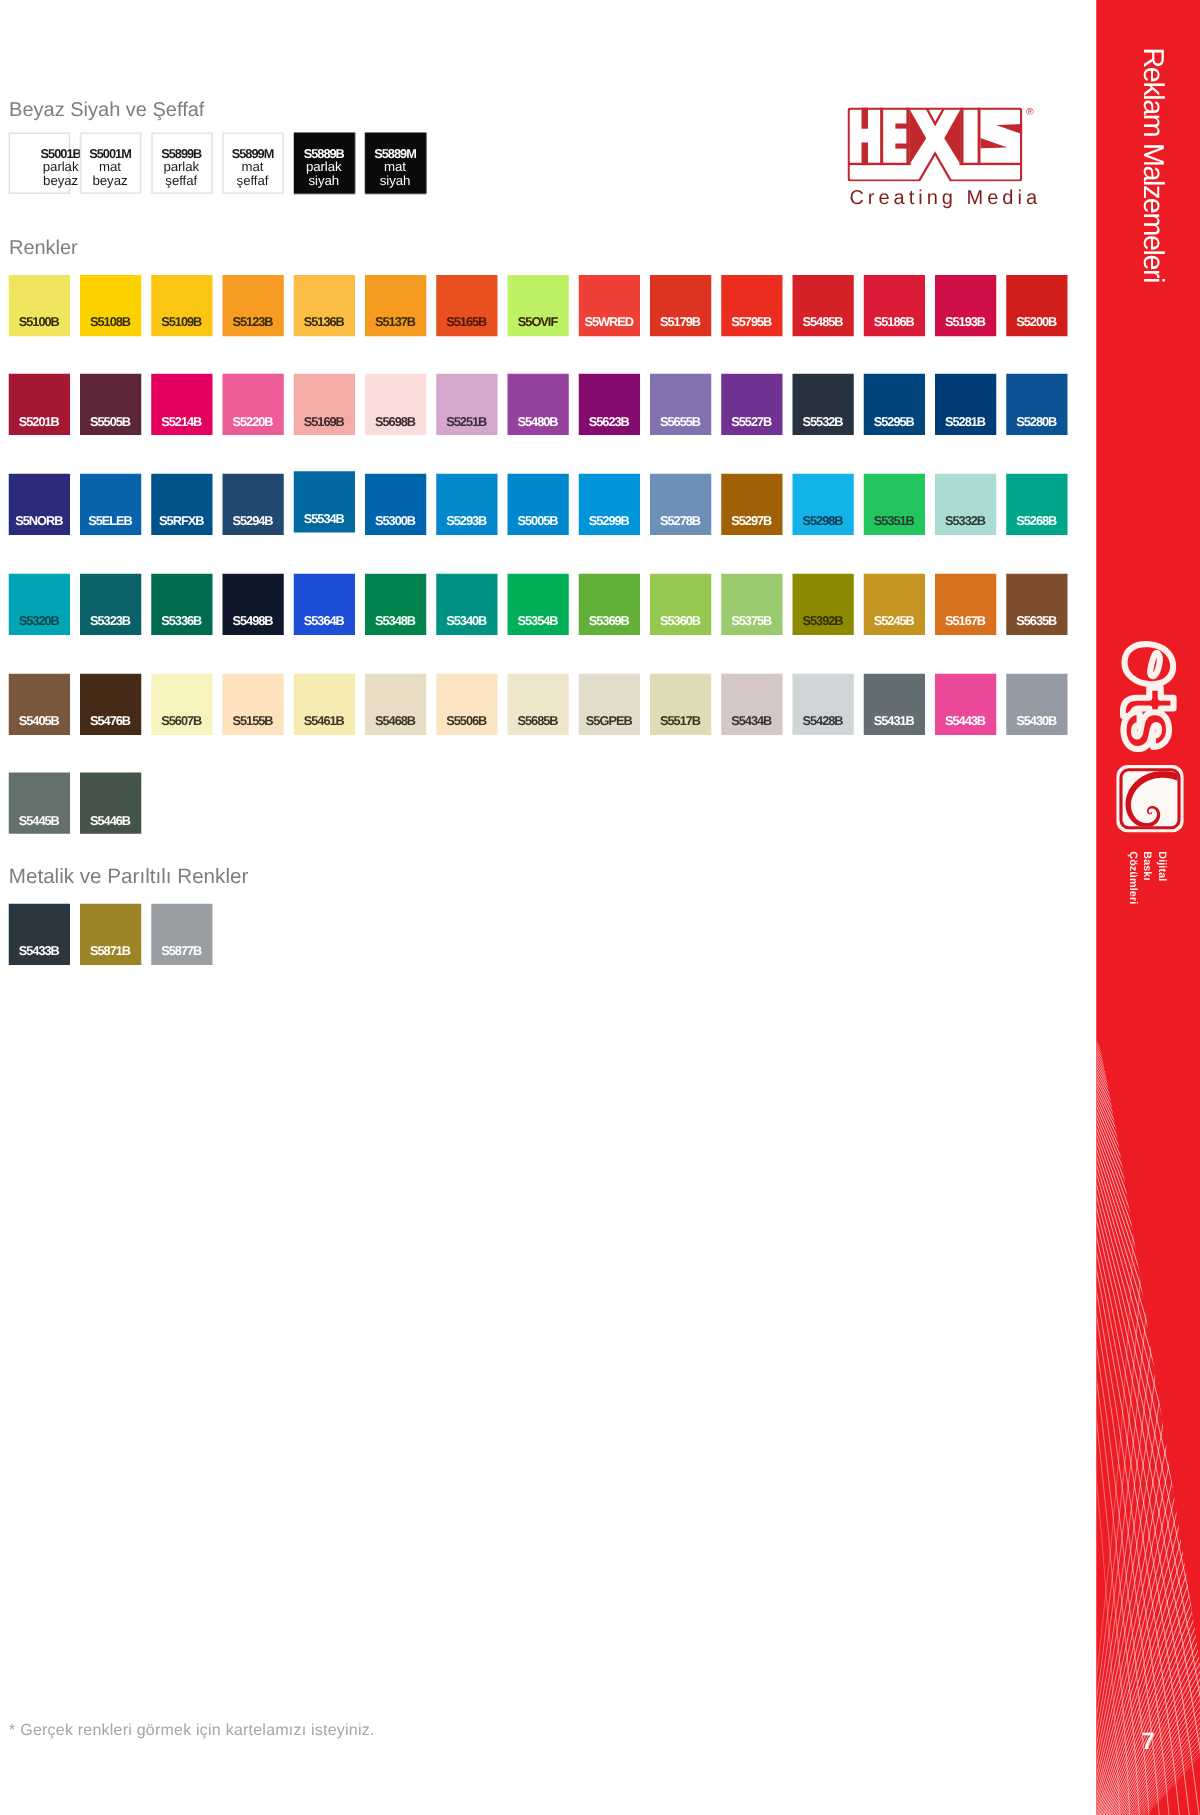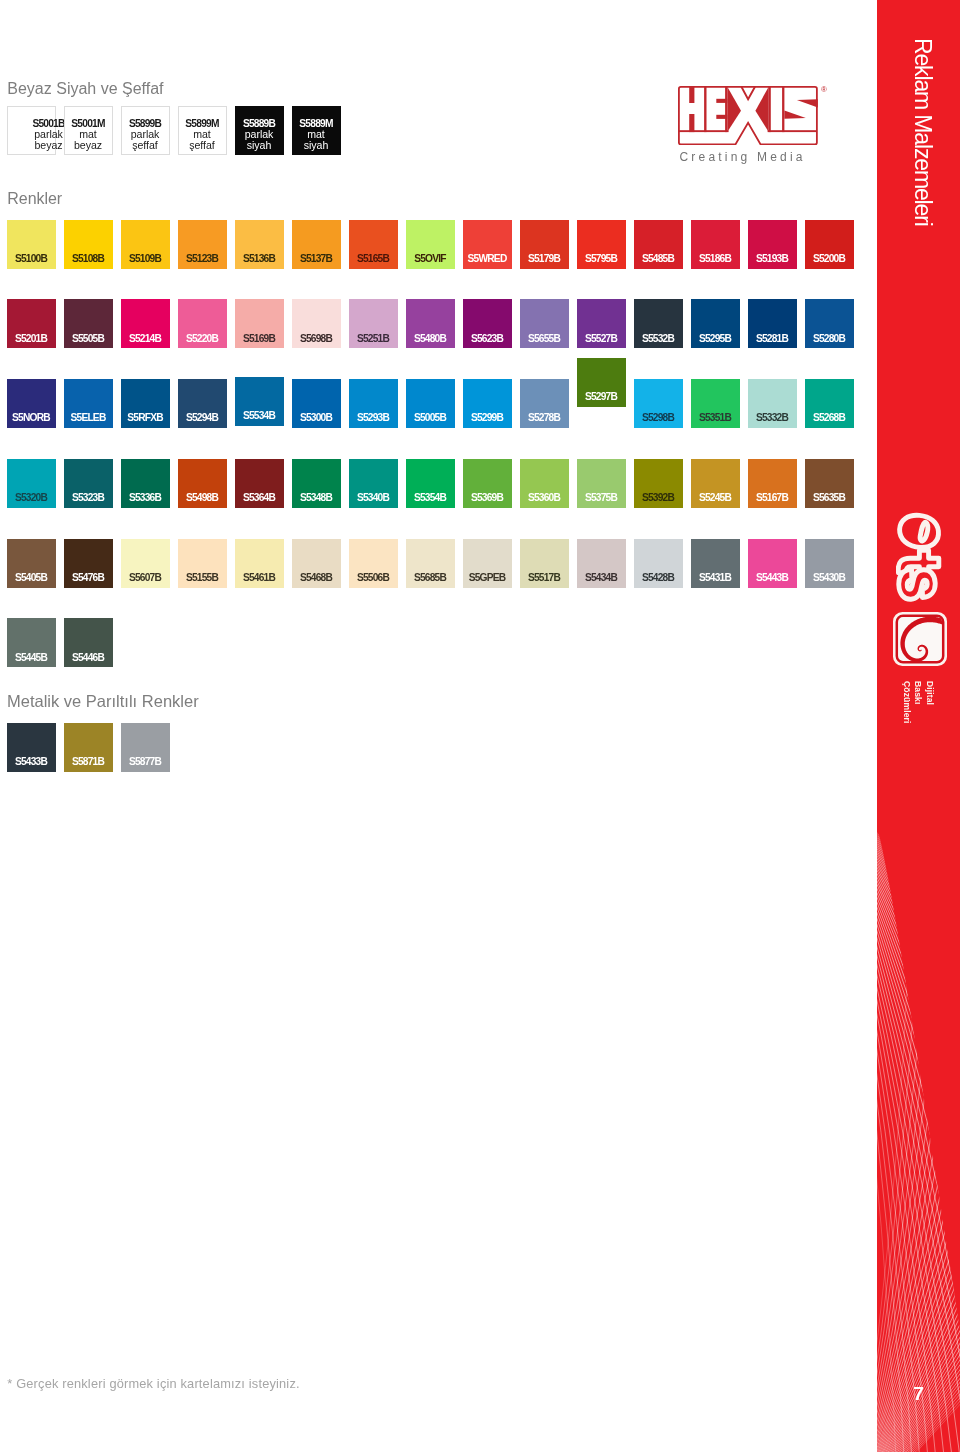--- a/index.html
+++ b/index.html
@@ -19,21 +19,21 @@
         transform-origin:0 0;transform:rotate(90deg);
         left:58.5px;top:38px;}
   .pagenum{position:absolute;left:0;top:1383px;width:83px;text-align:center;
            color:#ffffff;font-size:19px;font-weight:700;}
 
   
   .hexis-logo{position:absolute;left:678.2px;top:85.6px;}
   .hexis-svg{display:block;}
   .regmark{position:absolute;left:821px;top:86px;font-size:8px;line-height:8px;color:#C1272D;}
   .hexis-tagline{position:absolute;left:679.5px;top:150.3px;width:150px;
-        color:#737373;font-size:12px;letter-spacing:3.2px;font-weight:400;
+        color:#7f1d1d;font-size:16px;letter-spacing:3.2px;font-weight:400;
         white-space:nowrap;}
 
   
   .ots-wrap{position:absolute;left:896px;top:512px;width:46px;height:90px;}
   .ots-rot{position:absolute;left:0;top:0;width:90px;height:46px;
            transform:rotate(90deg) translate(0,-46px);transform-origin:0 0;}
   .ots-svg{display:block;}
   .ots-mark{position:absolute;left:893px;top:612px;}
   .eye-svg{display:block;}
   .ots-tagline{position:absolute;left:935px;top:681px;
@@ -377,21 +377,21 @@
     </div>
  <div class="sw" style="left:405.5px;top:379.0px;background:#0088CE;">
       <div class="sw-code" style="color:#FFFFFF;">S5005B</div>
     </div>
  <div class="sw" style="left:462.5px;top:379.0px;background:#0095D9;">
       <div class="sw-code" style="color:#FFFFFF;">S5299B</div>
     </div>
  <div class="sw" style="left:519.5px;top:379.0px;background:#6C90B8;">
       <div class="sw-code" style="color:#FFFFFF;">S5278B</div>
     </div>
- <div class="sw" style="left:576.5px;top:358px;background:#4d7c0f;">
+ <div class="sw" style="left:576.5px;top:379.0px;background:#a16207;">
       <div class="sw-code" style="color:#FFFFFF;">S5297B</div>
     </div>
  <div class="sw" style="left:633.5px;top:379.0px;background:#13B2E8;">
       <div class="sw-code" style="color:#123A4E;">S5298B</div>
     </div>
  <div class="sw" style="left:690.5px;top:379.0px;background:#22c55e;">
       <div class="sw-code" style="color:#2A3A32;">S5351B</div>
     </div>
  <div class="sw" style="left:747.5px;top:379.0px;background:#ABDCD3;">
       <div class="sw-code" style="color:#2A3A36;">S5332B</div>
@@ -401,24 +401,24 @@
     </div>
  <div class="sw" style="left:6.5px;top:458.8px;background:#00A4B4;">
       <div class="sw-code" style="color:#14454B;">S5320B</div>
     </div>
  <div class="sw" style="left:63.5px;top:458.8px;background:#0A6168;">
       <div class="sw-code" style="color:#FFFFFF;">S5323B</div>
     </div>
  <div class="sw" style="left:120.5px;top:458.8px;background:#006B4F;">
       <div class="sw-code" style="color:#FFFFFF;">S5336B</div>
     </div>
- <div class="sw" style="left:177.5px;top:458.8px;background:#c2410c;padding-left:40px;">
+ <div class="sw" style="left:177.5px;top:458.8px;background:#0f172a;padding-left:40px;">
       <div class="sw-code" style="color:#FFFFFF;">S5498B</div>
     </div>
- <div class="sw" style="left:234.5px;top:458.8px;background:#7f1d1d;">
+ <div class="sw" style="left:234.5px;top:458.8px;background:#1d4ed8;">
       <div class="sw-code" style="color:#FFFFFF;">S5364B</div>
     </div>
  <div class="sw" style="left:291.5px;top:458.8px;background:#00834C;text-decoration:underline;">
       <div class="sw-code" style="color:#FFFFFF;">S5348B</div>
     </div>
  <div class="sw" style="left:348.5px;top:458.8px;background:#009383;">
       <div class="sw-code" style="color:#FFFFFF;">S5340B</div>
     </div>
  <div class="sw" style="left:405.5px;top:458.8px;background:#00AF57;">
       <div class="sw-code" style="color:#FFFFFF;">S5354B</div>

